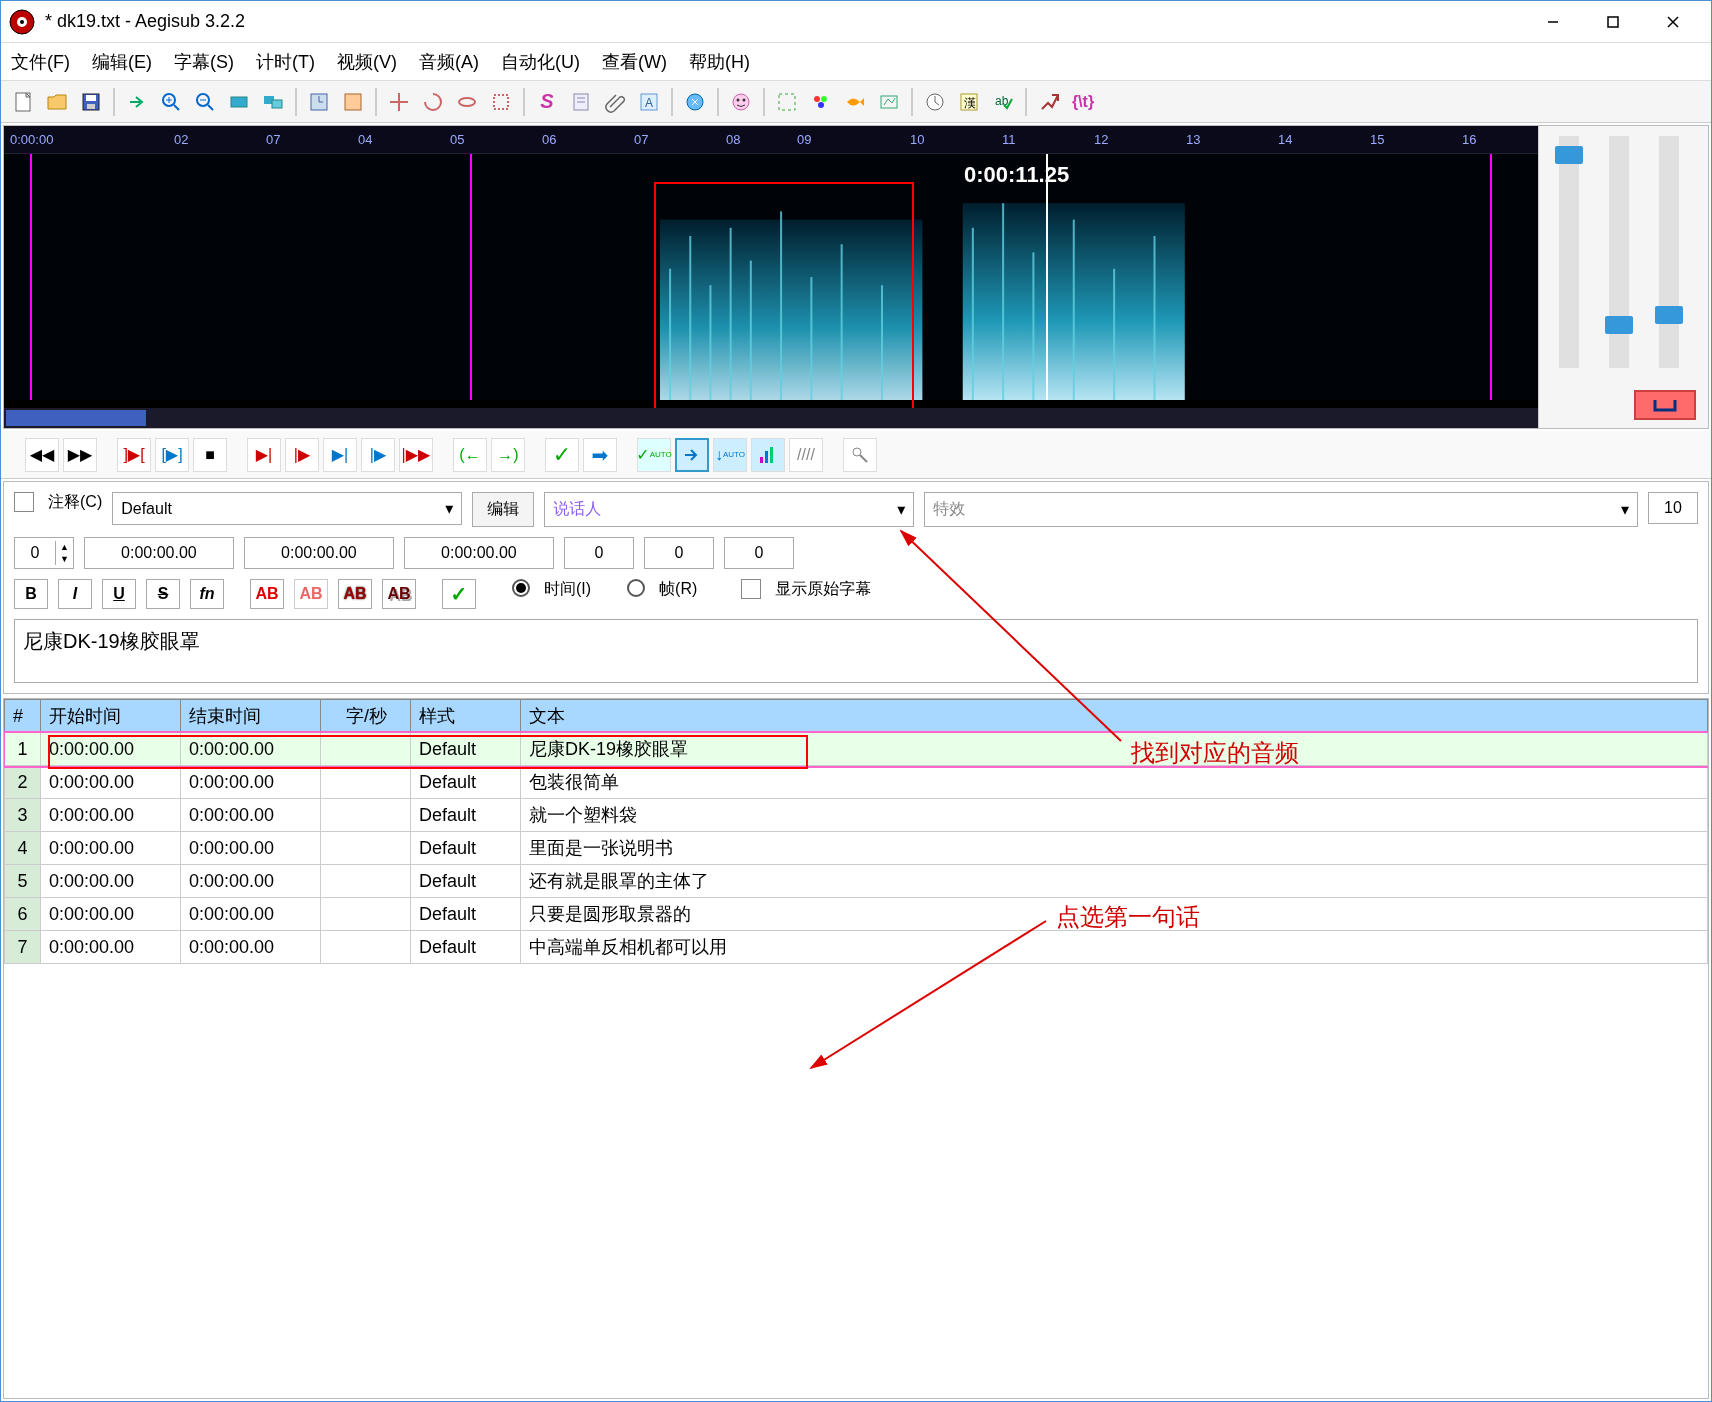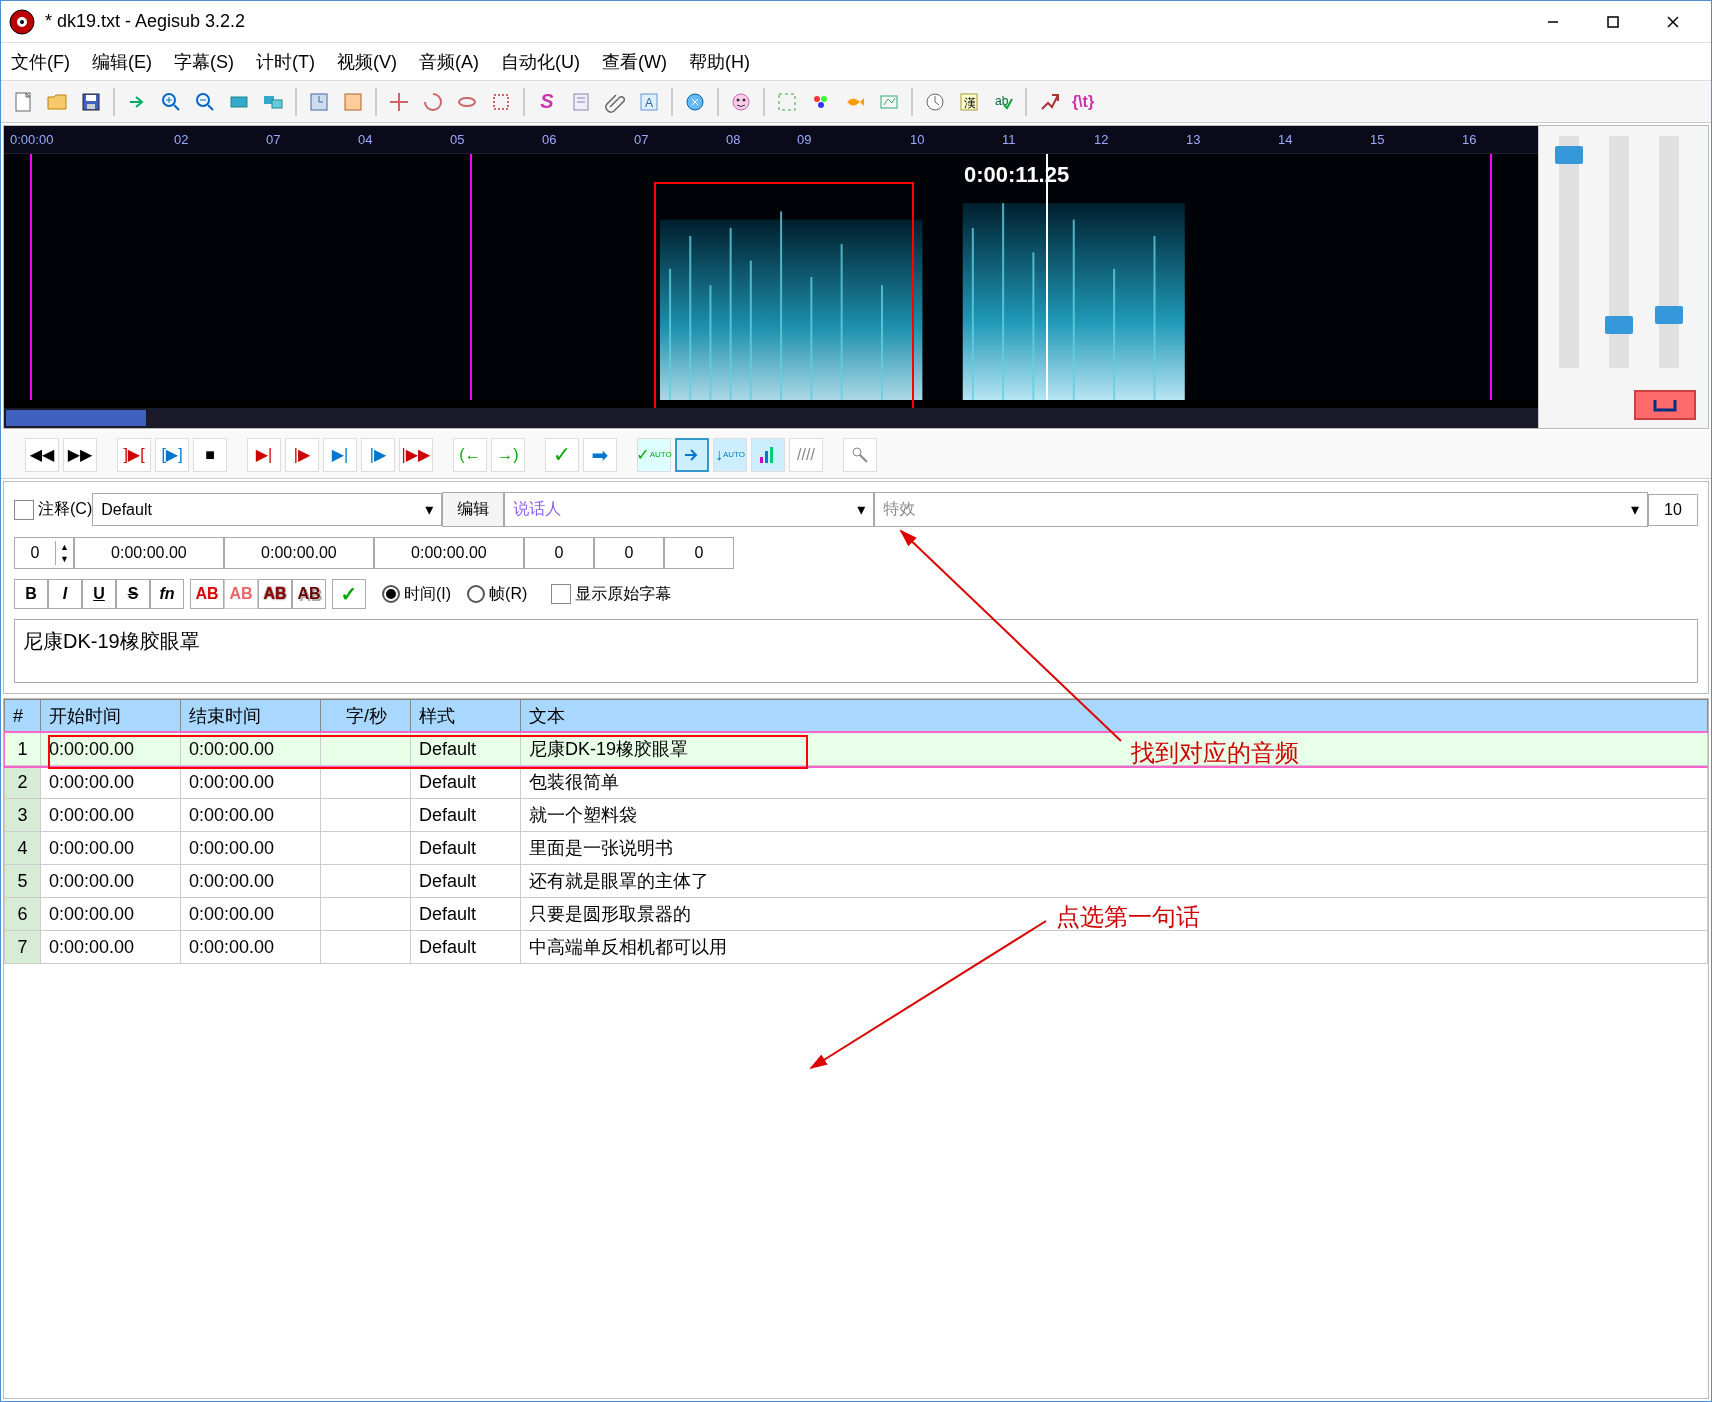--- a/index.html
+++ b/index.html
@@ -33,21 +33,21 @@
   .sliderpanel { width: 170px; background: #f5f5f5; border-left: 1px solid #ccc; display: flex; flex-direction: column; position: relative; }
   .vslider { position: absolute; width: 20px; top: 10px; bottom: 60px; background: #e0e0e0; }
   .vslider .vthumb { position: absolute; left: -4px; width: 28px; height: 18px; background: #3498db; border-radius: 2px; }
   .loopbtn { position: absolute; bottom: 8px; right: 12px; width: 62px; height: 30px; background: #ff6b6b; border: 2px solid #cc4040; display: flex; align-items: center; justify-content: center; }
   
   .audio-tb { height: 48px; display: flex; align-items: center; padding: 0 24px; gap: 4px; border-bottom: 1px solid #ccc; background: #f9f9f9; position: relative; }
   .abtn { width: 34px; height: 34px; display: flex; align-items: center; justify-content: center; border: 1px solid #ddd; background: #fff; font-size: 16px;}
   .asep { width: 12px; }
   
   .editpanel { border: 1px solid #bbb; margin: 2px; padding: 10px; background: #fff; position: relative;}
-  .editrow { display: flex; align-items: center; margin-bottom: 10px; }
+  .editrow { display: flex; align-items: flex-start; gap: 10px; margin-bottom: 10px; }
   .checkbox { width: 20px; height: 20px; border: 1px solid #888; margin-right: 4px;}
   .combo { border: 1px solid #aaa; padding: 6px 8px; background: #fff; display: flex; align-items: center; justify-content: space-between;}
   .txtin { border: 1px solid #aaa; padding: 6px 8px; background: #fff; }
   .btn { border: 1px solid #aaa; padding: 6px 14px; background: #f4f4f4; }
   .spin { display:flex; align-items:center; border:1px solid #aaa;}
   .spin input{border:none; width:40px; text-align:center; padding:6px 4px; font-size:16px;}
   .spin .arrows{display:flex;flex-direction:column;border-left:1px solid #aaa;}
   .spin .arrows span{font-size:9px;padding:0 4px;line-height:12px;}
   .fmtbtn { width: 34px; height: 30px; border: 1px solid #aaa; display: flex; align-items: center; justify-content: center; font-weight: bold; background: #fff;}
   .radio { width: 18px; height: 18px; border: 2px solid #555; border-radius: 50%; display: inline-flex; align-items: center; justify-content: center; margin-right: 4px;}

